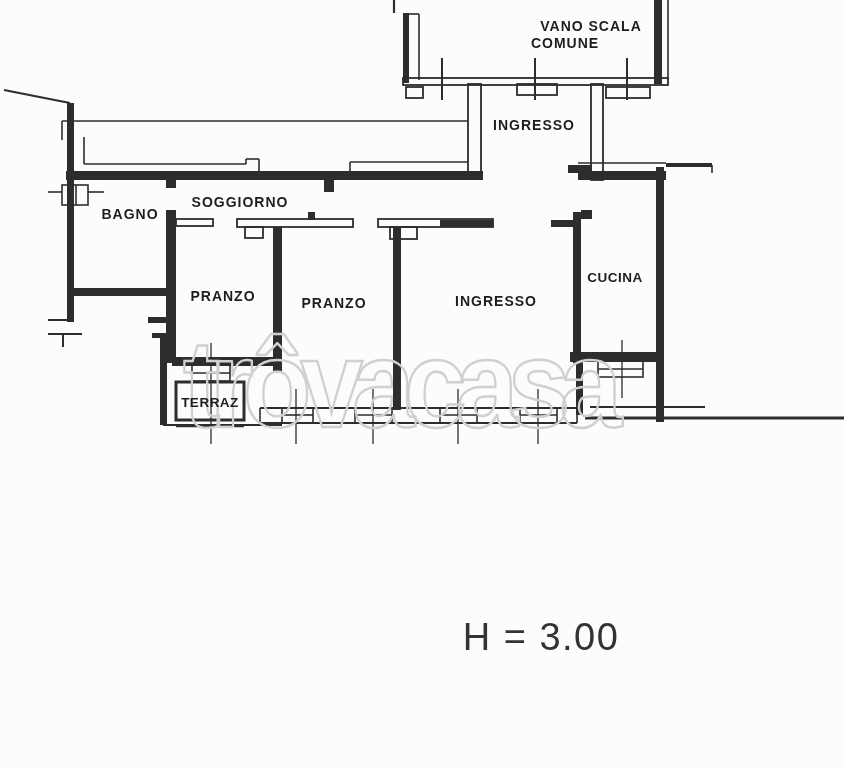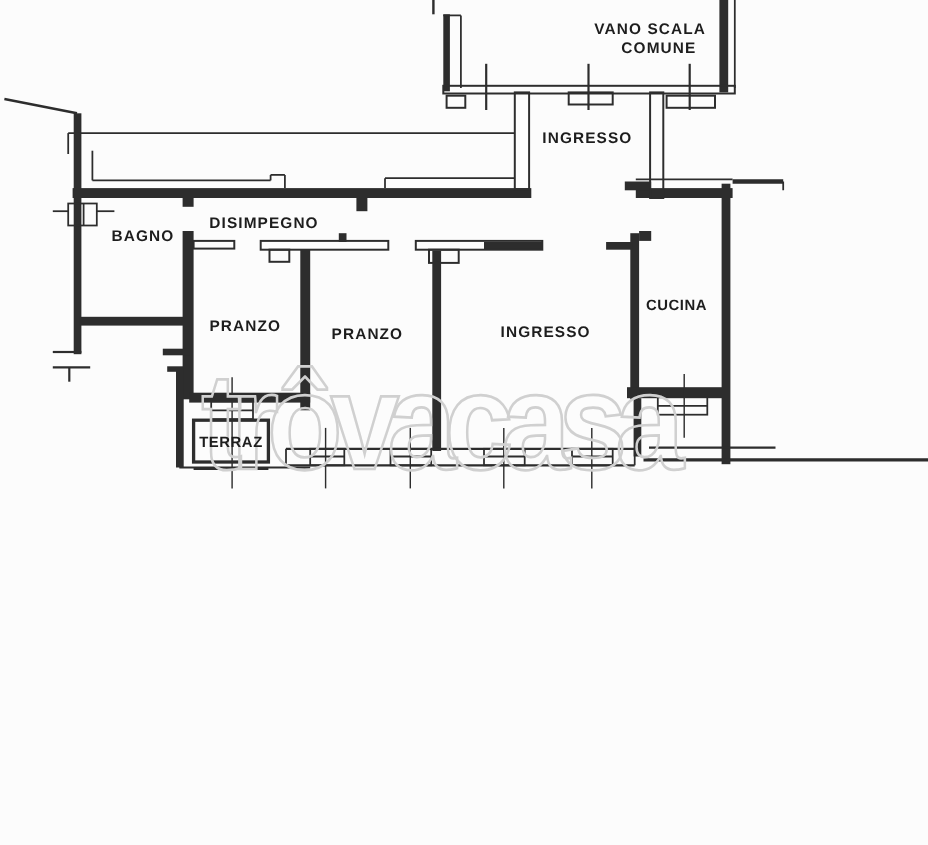--- a/index.html
+++ b/index.html
@@ -162,24 +162,25 @@
       <line x1="260" y1="408" x2="260" y2="423"></line>
       <line x1="577" y1="408" x2="577" y2="423"></line>
       <line x1="590" y1="407" x2="705" y2="407" stroke-width="2"></line>
       <line x1="585" y1="418" x2="844" y2="418" stroke-width="3"></line>
     </g>
   </svg>
 
   <div class="watermark">trôvacasa</div>
 
   <div class="room-label" style="left:591px;top:26px">VANO SCALA</div>
-  <div class="room-label" style="left:599px;top:43px">COMUNE</div>
+  <div class="room-label" style="left:565px;top:43px">COMUNE</div>
   <div class="room-label" style="left:534px;top:125px">INGRESSO</div>
-  <div class="room-label" style="left:240px;top:202px">DISIMPEGNO</div>
+  <div class="room-label" style="left:240px;top:202px">SOGGIORNO</div>
   <div class="room-label" style="left:130px;top:214px">BAGNO</div>
   <div class="room-label" style="left:223px;top:296px">PRANZO</div>
   <div class="room-label" style="left:334px;top:303px">PRANZO</div>
   <div class="room-label" style="left:496px;top:301px">INGRESSO</div>
   <div class="room-label small" style="left:615px;top:277px">CUCINA</div>
   <div class="room-label small" style="left:210px;top:402px">TERRAZ</div>
 
+  <div class="caption-line caption-2" style="left:541px;top:637px">H = 3.00</div>
 
 </div>
 
 </body></html>

